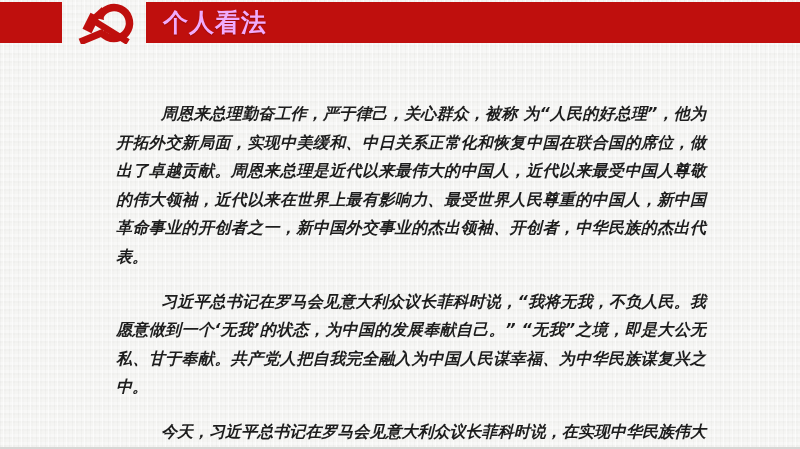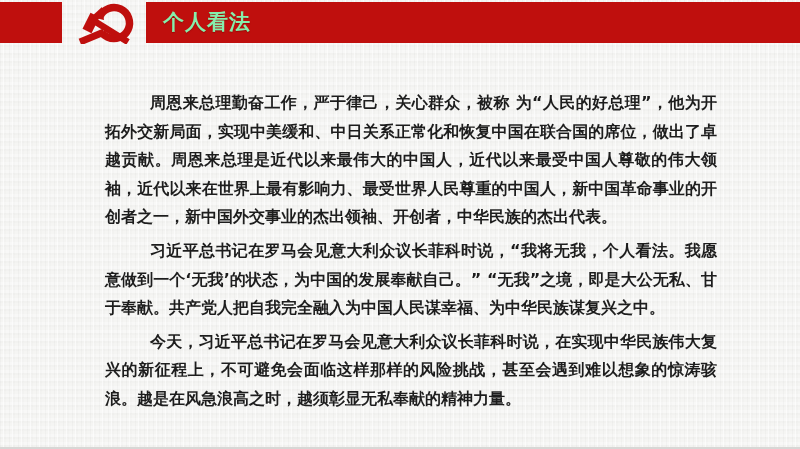--- a/index.html
+++ b/index.html
@@ -32,34 +32,35 @@
   .emblem{
     position:absolute;left:76px;top:2px;width:62px;height:42px;
   }
   .title-bar{
     position:absolute;left:146px;top:2px;right:0;height:41px;
     background:#bf0f0d;
   }
   .title-text{
     display:block;
     padding:9px 0 0 17px;
-    font-size:21px;font-weight:bold;color:#86efac;
+    font-size:25px;font-weight:bold;color:#f0abfc;
     letter-spacing:1px;line-height:23px;
     text-shadow:0 1px 1px rgba(120,0,0,0.5);
   }
   .content{
     position:absolute;left:100px;top:84px;width:622px;
   }
   .content p{
-    margin:5px;padding:0;
+    margin:16px;padding:0;
     font-size:16px;line-height:28.6px;font-weight:bold;
     color:#1d1d1d;
     text-align:justify;
     text-indent:45px;
     letter-spacing:0;
+    font-style:italic;
   }
 </style>
 </head>
 <body>
 
 <div class="slide">
 
   <div class="accent-left"></div>
 
   <svg class="emblem" viewBox="0 0 62 42" xmlns="http://www.w3.org/2000/svg" aria-hidden="true">
@@ -74,19 +75,19 @@
 
     <line x1="15" y1="17" x2="52" y2="40" stroke="#bf0f0d" stroke-width="6.5"></line>
   </svg>
 
   <div class="title-bar">
     <span class="title-text">个人看法</span>
   </div>
 
   <div class="content">
     <p>周恩来总理勤奋工作，严于律己，关心群众，被称 为“人民的好总理”，他为开拓外交新局面，实现中美缓和、中日关系正常化和恢复中国在联合国的席位，做出了卓越贡献。周恩来总理是近代以来最伟大的中国人，近代以来最受中国人尊敬的伟大领袖，近代以来在世界上最有影响力、最受世界人民尊重的中国人，新中国革命事业的开创者之一，新中国外交事业的杰出领袖、开创者，中华民族的杰出代表。</p>
-    <p>习近平总书记在罗马会见意大利众议长菲科时说，“我将无我，个人看法。我愿意做到一个‘无我’的状态，为中国的发展奉献自己。” “无我”之境，即是大公无私、甘于奉献。共产党人把自我完全融入为中国人民谋幸福、为中华民族谋复兴之中。</p>
+    <p>习近平总书记在罗马会见意大利众议长菲科时说，“我将无我，不负人民。我愿意做到一个‘无我’的状态，为中国的发展奉献自己。” “无我”之境，即是大公无私、甘于奉献。共产党人把自我完全融入为中国人民谋幸福、为中华民族谋复兴之中。</p>
     <p>今天，习近平总书记在罗马会见意大利众议长菲科时说，在实现中华民族伟大复兴的新征程上，不可避免会面临这样那样的风险挑战，甚至会遇到难以想象的惊涛骇浪。越是在风急浪高之时，越须彰显无私奉献的精神力量。</p>
   </div>
 
   <div></div>
 
 </div>
 
 </body></html>

